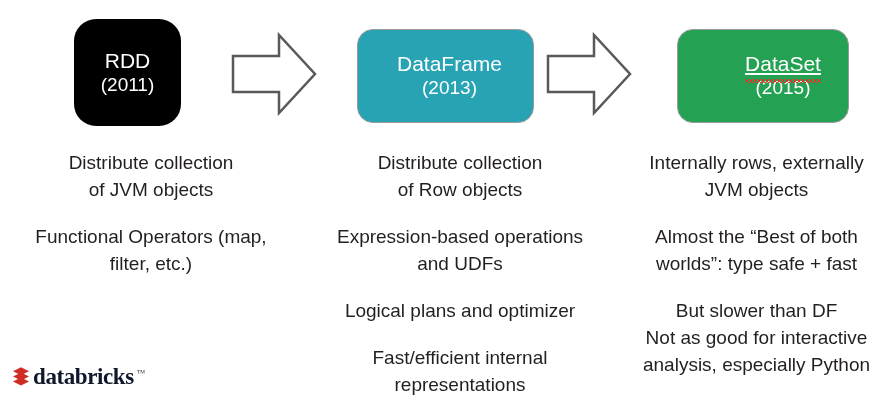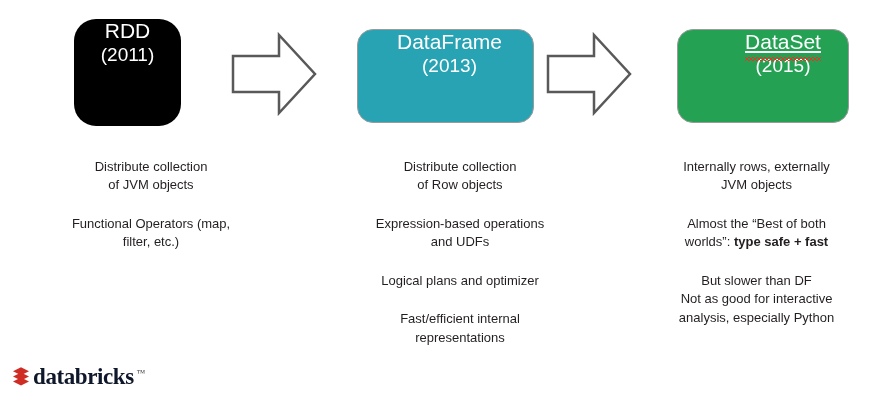--- a/index.html
+++ b/index.html
@@ -18,20 +18,21 @@
     background: #ffffff;
     overflow: hidden;
   }
 
   
   .box {
     position: absolute;
     display: flex;
     flex-direction: column;
     align-items: center;
+    justify-content: center;
     text-align: center;
     color: #ffffff;
     line-height: 1.18;
   }
   .box .box-title { font-size: 21px; }
   .box .box-year  { font-size: 19px; }
 
   #box-rdd {
     left: 74px; top: 19px;
     width: 107px; height: 107px;
@@ -82,34 +83,34 @@
     top: 32px;
     width: 86px;
     height: 84px;
   }
   #arrow-1 { left: 231px; }
   #arrow-2 { left: 546px; }
 
   
   .col {
     position: absolute;
-    top: 158px;
+    top: 150px;
     text-align: center;
-    font-size: 13px;
+    font-size: 19px;
     line-height: 1.42;
     color: #231f20;
   }
   #col-rdd       { left: 8px;   width: 286px; }
   #col-dataframe { left: 310px; width: 300px; }
   #col-dataset   { left: 635px; width: 243px; }
 
   .para { margin: 0 0 20px 0; }
   .para:last-child { margin-bottom: 0; }
   .para.tight { }
-  .strong { font-weight: bold; }
+  .strong { font-weight: normal; }
 
   
   #databricks-logo {
     position: absolute;
     left: 12px;
     bottom: 13px;
     display: flex;
     align-items: center;
     gap: 3px;
   }

